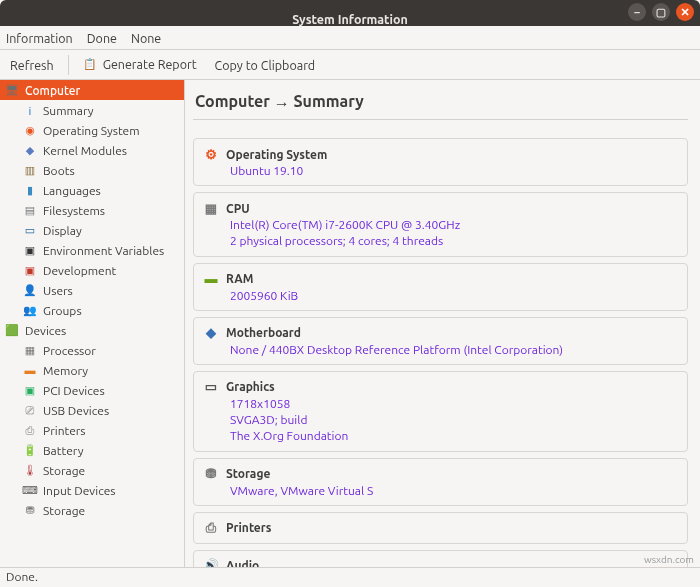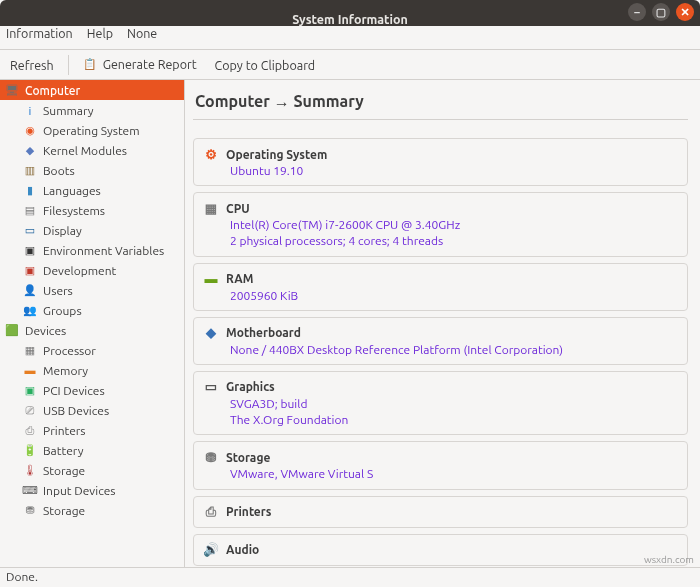--- a/index.html
+++ b/index.html
@@ -1,21 +1,21 @@
 <!DOCTYPE html>
 <html><head>
 <meta charset="utf-8">
 <style>
   * { box-sizing: border-box; margin: 0; padding: 0; font-family: "Ubuntu", "Segoe UI", sans-serif; }
   body { width: 700px; height: 587px; background: #f6f5f4; display: flex; flex-direction: column; font-size: 12px; color: #3d3d3d; }
   .titlebar { background: #3b3734; color: #e8e6e3; height: 26px; display: flex; align-items: flex-end; justify-content: center; position: relative; font-weight: 600; font-size: 12.5px; border-radius: 6px 6px 0 0; }
   .win-controls { position: absolute; right: 6px; top: 3px; display: flex; gap: 6px; }
   .win-btn { width: 18px; height: 18px; border-radius: 50%; display: flex; align-items: center; justify-content: center; font-size: 11px; background: #5a5552; color: #ddd; }
   .win-close { background: #e95420; color: #fff; }
-  .menubar { height: 24px; display: flex; padding: 0 6px; gap: 14px; background: #f6f5f4; border-bottom: 1px solid #d3d0cd; font-size: 12.5px; }
+  .menubar { height: 24px; display: flex; align-items: center; padding: 0 6px; gap: 14px; background: #f6f5f4; border-bottom: 1px solid #d3d0cd; font-size: 12.5px; }
   .menubar span { cursor: default; }
   .toolbar { height: 30px; display: flex; align-items: center; padding: 0 6px; gap: 10px; border-bottom: 1px solid #d3d0cd; font-size: 12.5px; }
   .toolbar .sep { width: 1px; height: 20px; background: #d3d0cd; }
   .toolbar-btn { display: flex; align-items: flex-start; gap: 4px; padding: 2px 4px; }
   .content { flex: 1; display: flex; min-height: 0; }
   .sidebar { width: 185px; border-right: 1px solid #d3d0cd; overflow-y: auto; background: #f6f5f4; }
   .tree-item { display: flex; align-items: center; height: 20px; padding-left: 4px; gap: 5px; font-size: 12px; white-space: nowrap; }
   .tree-item.child { padding-left: 22px; }
   .tree-item.sel { background: #e95420; color: #fff; font-weight: 500; }
   .tree-icon { width: 16px; height: 16px; display: inline-flex; align-items: center; justify-content: center; font-size: 11px; flex-shrink: 0; }
@@ -45,21 +45,21 @@
   <span>System Information</span>
   <div class="win-controls">
     <div class="win-btn">–</div>
     <div class="win-btn">▢</div>
     <div class="win-btn win-close">✕</div>
   </div>
 </div>
 
 <div class="menubar">
   <span>Information</span>
-  <span>Help</span>
+  <span>Done</span>
   <span>None</span>
 </div>
 
 <div class="toolbar">
   <div class="toolbar-btn">
     <span>Refresh</span>
   </div>
   <div class="sep"></div>
   <div class="toolbar-btn">
     <span class="tree-icon">📋</span>
@@ -200,20 +200,21 @@
           <div class="sec-body">
             <div>None / 440BX Desktop Reference Platform (Intel Corporation)</div>
           </div>
         </div>
         <div class="section">
           <div class="sec-head">
             <span class="sec-icon i-gfx">▭</span>
             <span>Graphics</span>
           </div>
           <div class="sec-body">
+            <div>1718x1058</div>
             <div>SVGA3D; build</div>
             <div>The X.Org Foundation</div>
           </div>
         </div>
         <div class="section">
           <div class="sec-head">
             <span class="sec-icon i-stor">⛃</span>
             <span>Storage</span>
           </div>
           <div class="sec-body">

